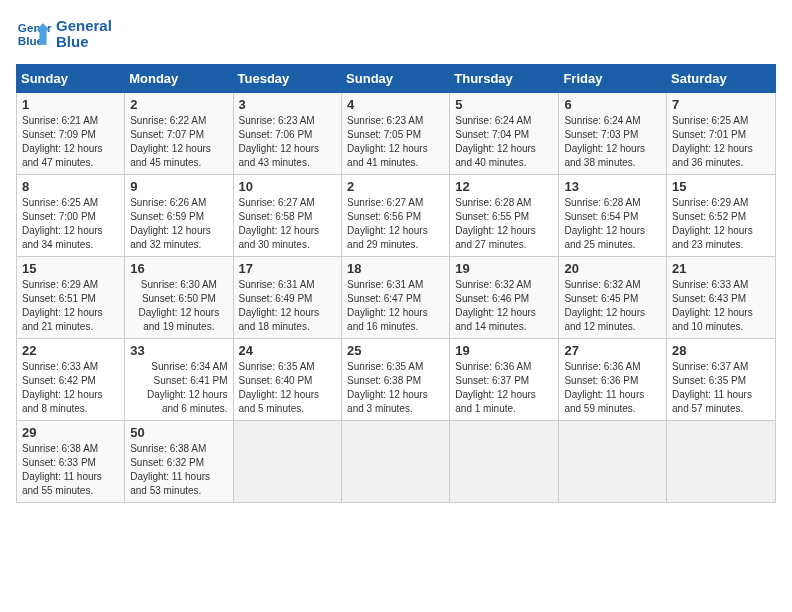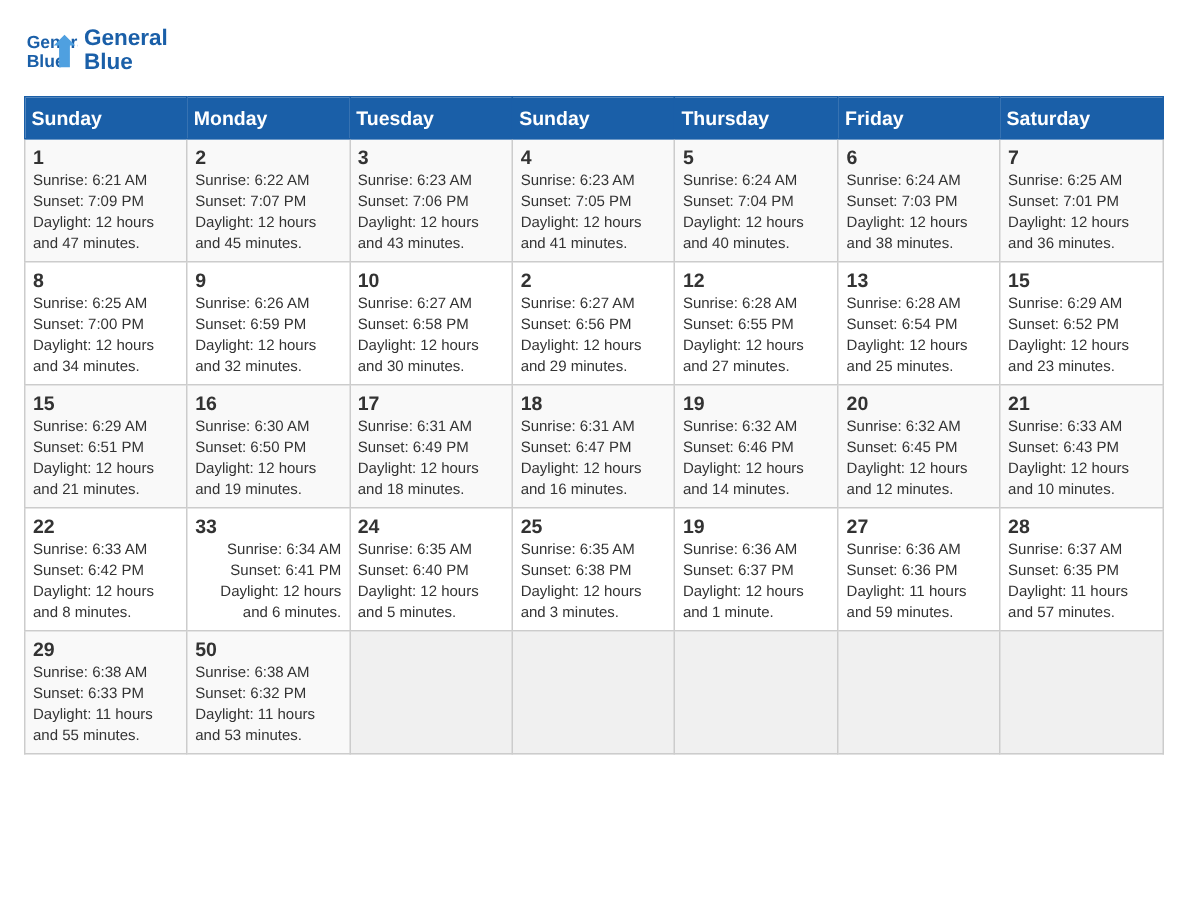--- a/index.html
+++ b/index.html
@@ -220,21 +220,21 @@
       <tr>
         <td>
           <span class="day-num">15</span>
           <div class="day-info" style="white-space: pre-line;">Sunrise: 6:29 AM
 Sunset: 6:51 PM
 Daylight: 12 hours
 and 21 minutes.</div>
         </td>
         <td>
           <span class="day-num">16</span>
-          <div class="day-info" style="white-space: pre-line;">Sunrise: 6:30 AM
+          <div class="day-info" style="white-space: pre-line; text-align: center;">Sunrise: 6:30 AM
 Sunset: 6:50 PM
 Daylight: 12 hours
 and 19 minutes.</div>
         </td>
         <td>
           <span class="day-num">17</span>
           <div class="day-info" style="white-space: pre-line;">Sunrise: 6:31 AM
 Sunset: 6:49 PM
 Daylight: 12 hours
 and 18 minutes.</div>

